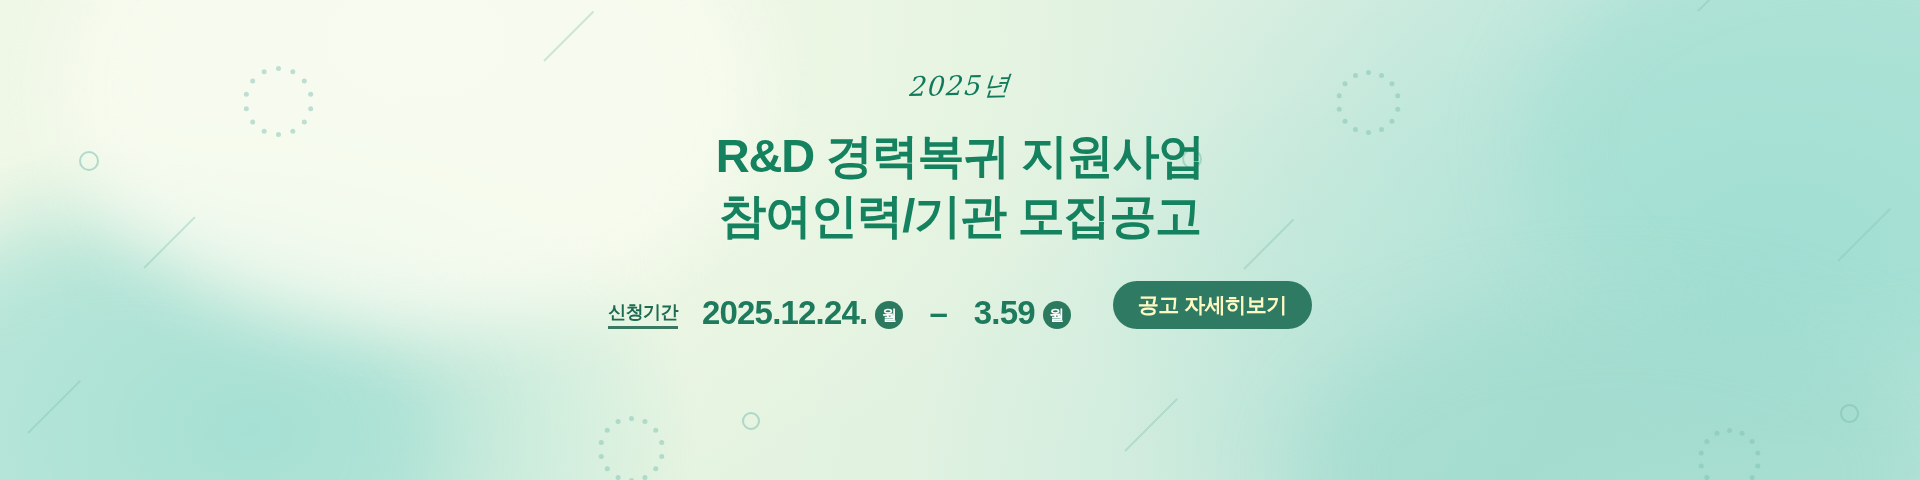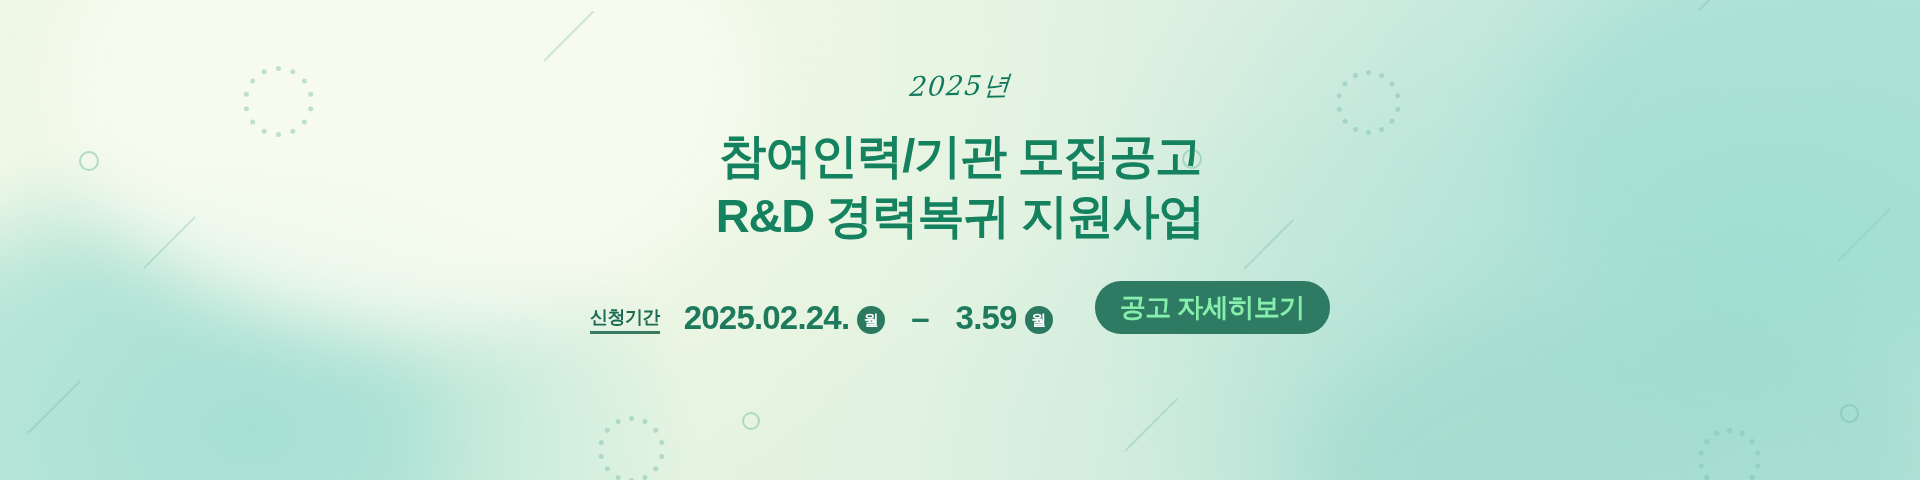--- a/index.html
+++ b/index.html
@@ -122,22 +122,22 @@
   }
 
   .dash {
     font-size:33px; font-weight:bold; color:#1d7a5c;
     padding:0 2px; line-height:1;
   }
 
   #detail-button {
     margin-left:18px;
     background:#2f7a63;
-    color:#86efac;
-    font-size:26px;
+    color:#fef9c3;
+    font-size:21px;
     font-weight:bold;
     letter-spacing:-0.5px;
     border:none;
     border-radius:26px;
     padding:13px 25px 14px;
     cursor:pointer;
     line-height:1;
     font-family:inherit;
     white-space:nowrap;
   }
@@ -227,30 +227,30 @@
   <div class="deco slash" style="left:1244px; top:268px; width:70px;"></div>
   <div class="deco slash" style="left:1125px; top:450px; width:74px;"></div>
   <div class="deco slash" style="left:1698px; top:10px; width:70px;"></div>
   <div class="deco slash" style="left:1838px; top:260px; width:74px;"></div>
 
   <div id="content">
 
     <div id="year">2025년</div>
 
     <div id="title">
+      <div class="tline">R&amp;D 경력복귀 지원사업</div>
       <div class="tline">참여인력/기관 모집공고</div>
-      <div class="tline">R&amp;D 경력복귀 지원사업</div>
     </div>
 
     <div id="daterow">
 
       <div id="period-label">신청기간</div>
 
       <div class="dgroup">
-        <span class="dtext">2025.02.24.</span>
+        <span class="dtext">2025.12.24.</span>
         <span class="daybadge">월</span>
       </div>
 
       <span class="dash">–</span>
 
       <div class="dgroup">
         <span class="dtext">3.59</span>
         <span class="daybadge">월</span>
       </div>
 

